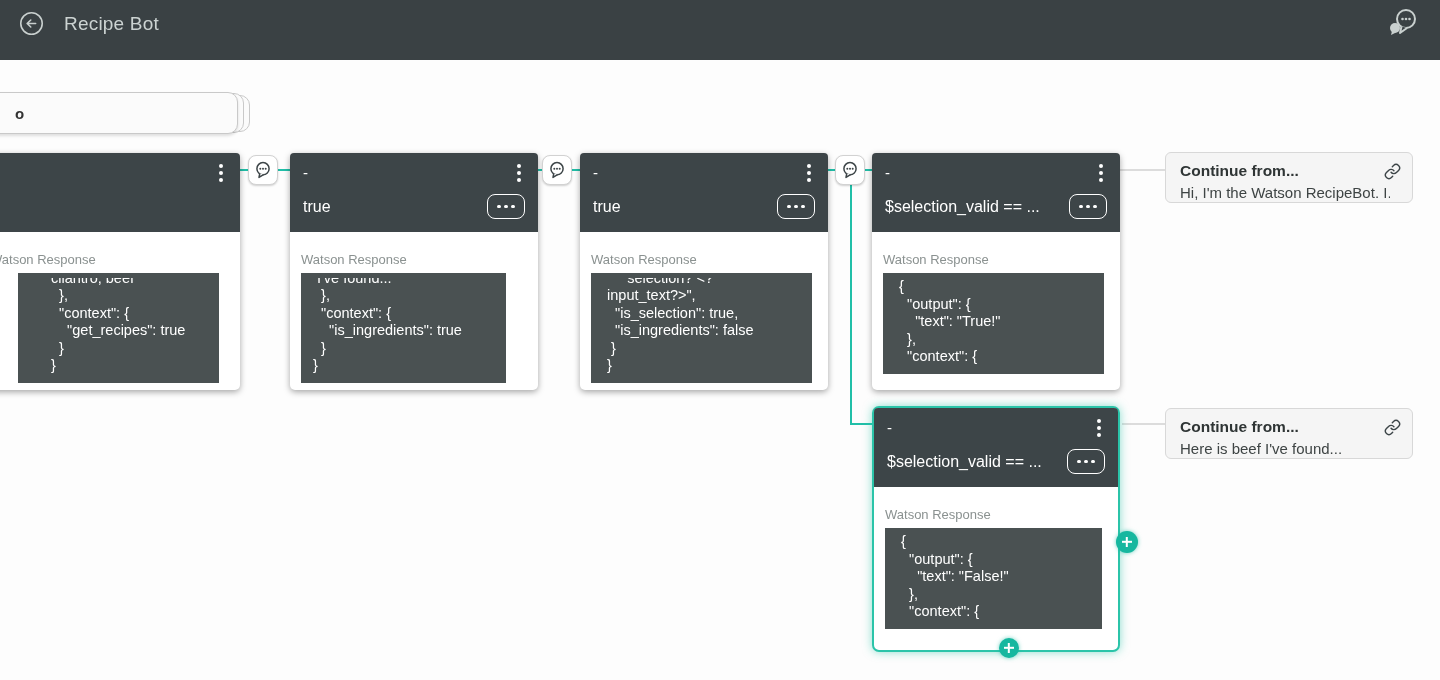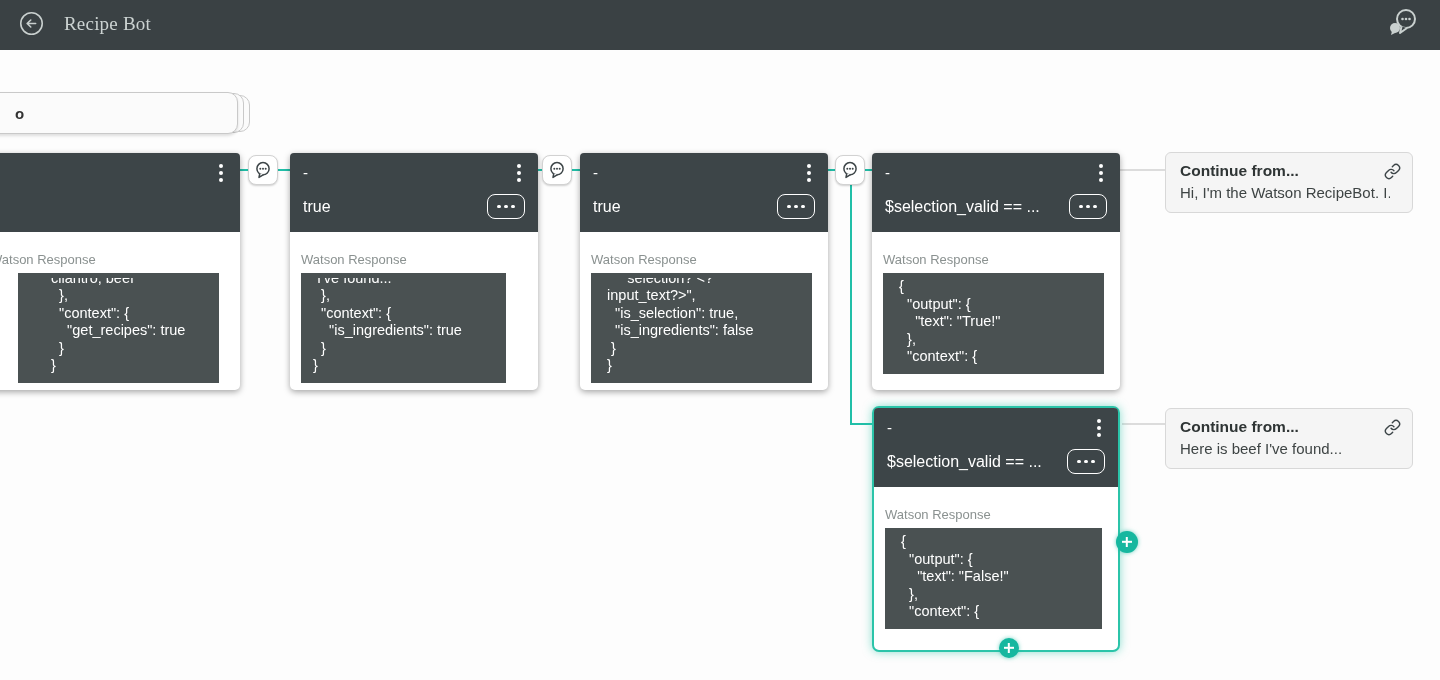--- a/index.html
+++ b/index.html
@@ -1,20 +1,20 @@
 <!DOCTYPE html>
 <html><head>
 <meta charset="utf-8">
 <style>
   html,body{margin:0;padding:0;}
   body{width:1440px;height:680px;overflow:hidden;background:#fdfdfd;
        font-family:"Liberation Sans",sans-serif;position:relative;}
 
   
-  .navbar{position:absolute;top:0;left:0;width:1440px;height:50px;background:#3a4144;z-index:50;font-family:Liberation Serif, serif;}
+  .navbar{position:absolute;top:0;left:0;width:1440px;height:60px;background:#3a4144;z-index:50;}
   .back-btn{position:absolute;left:19px;top:11px;width:25px;height:25px;cursor:pointer;}
   .nav-title{position:absolute;left:64px;top:13px;color:#ccd3d2;font-size:19px;letter-spacing:.2px;}
   .nav-tabs{position:absolute;left:491px;top:0;height:47px;display:flex;align-items:center;gap:52px;}
   .nav-tab{color:#c3cac9;font-weight:bold;font-size:15.5px;cursor:pointer;}
   .nav-chat{position:absolute;right:20px;top:7px;width:34px;height:34px;cursor:pointer;}
 
   
   .canvas{position:absolute;top:47px;left:0;width:1440px;height:633px;}
 
   
@@ -66,21 +66,21 @@
   #node1 .node-header{padding-left:38px;}
   #node1 .code{margin-left:39px;margin-right:21px;padding-left:33px;}
   #node2{left:290px;top:106px;} #node2 .code{margin-right:32px;}
   #node3{left:580px;top:106px;}
   #node4{left:872px;top:106px;}
   #node5{left:872px;top:359px;border:2px solid #2bc4a9;box-shadow:0 0 10px rgba(43,196,169,.55);border-radius:7px;}
   #node5 .node-header{border-radius:4px 4px 0 0;}
   #node5 .node-body{height:163px;}
 
   
-  .cbox{position:absolute;left:1165px;width:248px;height:61px;background:#f5f5f5;border:1px solid #d8d8d8;
+  .cbox{position:absolute;left:1165px;width:248px;height:51px;background:#f5f5f5;border:1px solid #d8d8d8;
         border-radius:6px;box-sizing:border-box;padding:9px 14px;z-index:4;cursor:pointer;}
   #cbox1{top:105px;} #cbox2{top:361px;}
   .cbox-title{font-weight:bold;font-size:15.5px;color:#2f3535;}
   .cbox-sub{font-size:15px;color:#3e4444;margin-top:4px;white-space:nowrap;overflow:hidden;max-width:210px;}
   .cbox .link-icon{position:absolute;right:11px;top:10px;width:17px;height:17px;}
 
   
   .plus{position:absolute;background:#16b79f;border-radius:50%;z-index:7;cursor:pointer;box-shadow:0 0 4px rgba(22,183,159,.6);}
   .plus::before,.plus::after{content:"";position:absolute;background:#fff;left:50%;top:50%;transform:translate(-50%,-50%);}
   .plus::before{width:10px;height:2.4px;} .plus::after{width:2.4px;height:10px;}

